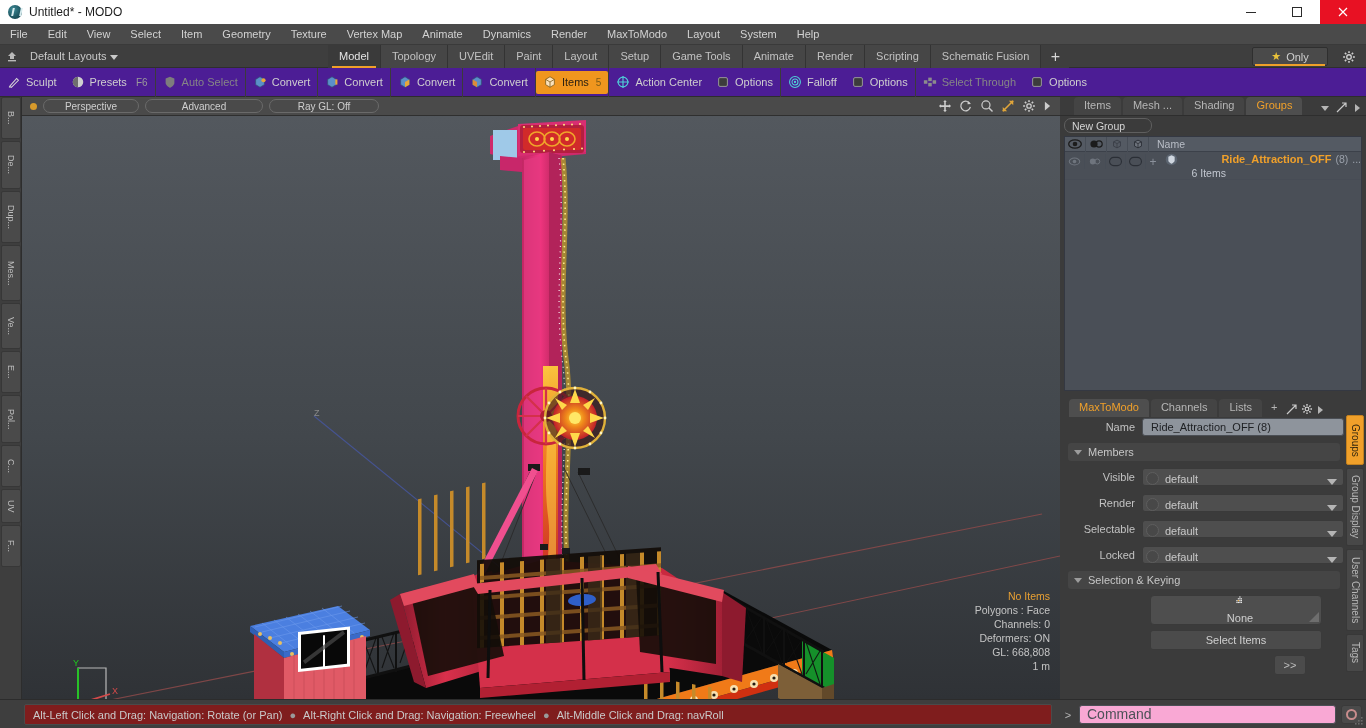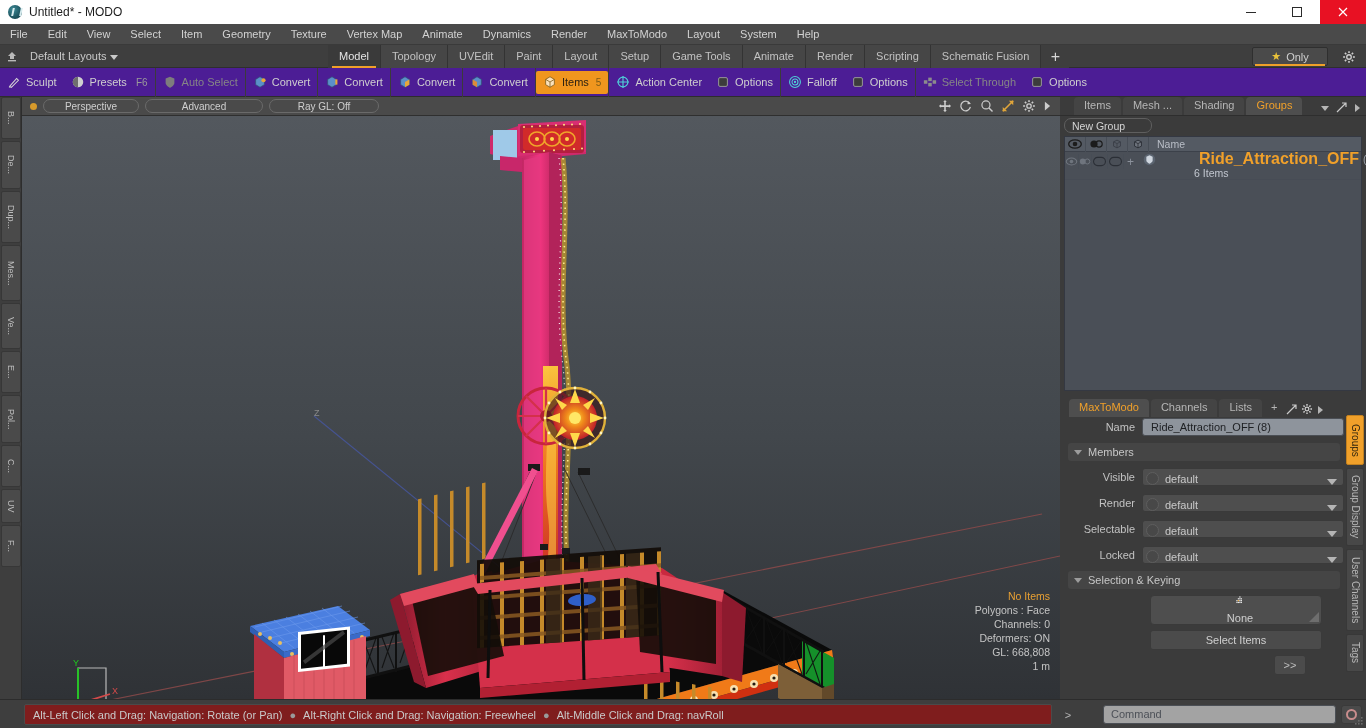--- a/index.html
+++ b/index.html
@@ -144,21 +144,21 @@
   }
   .grouplist { position:absolute; left:4px; top:39px; width:298px; height:255px; background:#4a4f57; border:1px solid #343842;}
   .gl-head { display:flex; height:15px; background:#545a63; border-bottom:1px solid #3c414a; align-items:center;}
   .gl-col { width:21px; height:15px; display:flex; align-items:center; justify-content:center; border-right:1px solid #474d56;}
   .gl-name { padding-left:8px; color:#b9bec7; font-size:10.5px; }
   .gl-row { display:flex; height:28px; align-items:flex-start; border-bottom:1px solid #474c55;}
   .gl-row .gl-col{ height:15px; margin-top:2px; border-right:1px solid #474d56;}
   .gl-rowbody { flex:1; padding-left:4px; position:relative; }
   .gl-plus { position:absolute; left:3px; top:3px; color:#8b919b; font-size:12px; }
   .gl-entry { padding-left:15px; display:flex; align-items:center; gap:4px; height:14px; }
-  .gl-gname { color:#f0a02a; font-size:16px; font-weight:bold;padding-left:39px; }
+  .gl-gname { color:#f0a02a; font-size:11px; font-weight:bold;padding-left:39px; }
   .gl-count { color:#9aa0aa; font-size:10.5px; }
   .gl-dots { color:#9aa0aa; font-size:10.5px; }
   .gl-items { text-align:center; color:#c2c7d0; font-size:10.5px; margin-top:1px; padding-right:94px;}
 
   
   .propspanel { position:absolute; left:0; top:300px; width:306px; height:302px; background:#3b3b3b; }
   .prop-tabrow { position:absolute; left:0; top:2px; width:306px; height:18px; display:flex; align-items:flex-end;}
   .prop-body { position:absolute; left:0; top:20px; width:284px; height:282px; }
   .prow { display:flex; align-items:center; height:20px; margin-bottom:6px; }
   .plabel { width:82px; text-align:right; padding-right:7px; color:#c2c2c2; font-size:11px; }
@@ -204,21 +204,21 @@
   
   .bottombar { position:absolute; left:0; top:699px; width:1366px; height:29px; background:#3e3e3e; border-top:1px solid #2c2c2c;}
   .hintbox {
     position:absolute; left:24px; top:4px; width:1028px; height:21px;
     background:#7f1d1d; border:1px solid #4a4a4a; border-radius:2px;
     display:flex; align-items:center; padding-left:8px; color:#c9c9c9; font-size:11px; white-space:nowrap;
   }
   .sep-dot { color:#9a9a9a; margin:0 7px; font-size:11px;}
   .cmdwrap { position:absolute; left:1062px; top:4px; width:300px; height:21px; display:flex; align-items:center; gap:5px;}
   .cmd-arrow { color:#b5b5b5; font-size:11px; width:12px; text-align:center;}
-  .cmdinput { flex:1; height:19px; background:#a3a3a3; border:1px solid #4b4f55; border-radius:3px; color:#4d5158; font-size:11px; line-height:17px; padding-left:7px;margin-left:24px;}
+  .cmdinput { flex:1; height:19px; background:#f9a8d4; border:1px solid #4b4f55; border-radius:3px; color:#4d5158; font-size:14px; line-height:17px; padding-left:7px;}
   .rec-btn { width:21px;height:19px; background:#4a4a4a;border:1px solid #3a3a3a;border-radius:3px;display:flex;align-items:center;justify-content:center;}
   .rec-dot { width:11px;height:11px;border-radius:50%;border:2px solid #c98d8d;}
   .corner-resize{position:absolute;right:2px;bottom:2px;width:10px;height:10px;}
 </style>
 </head>
 <body>
 
 <div id="app">
 
   <div class="titlebar">

